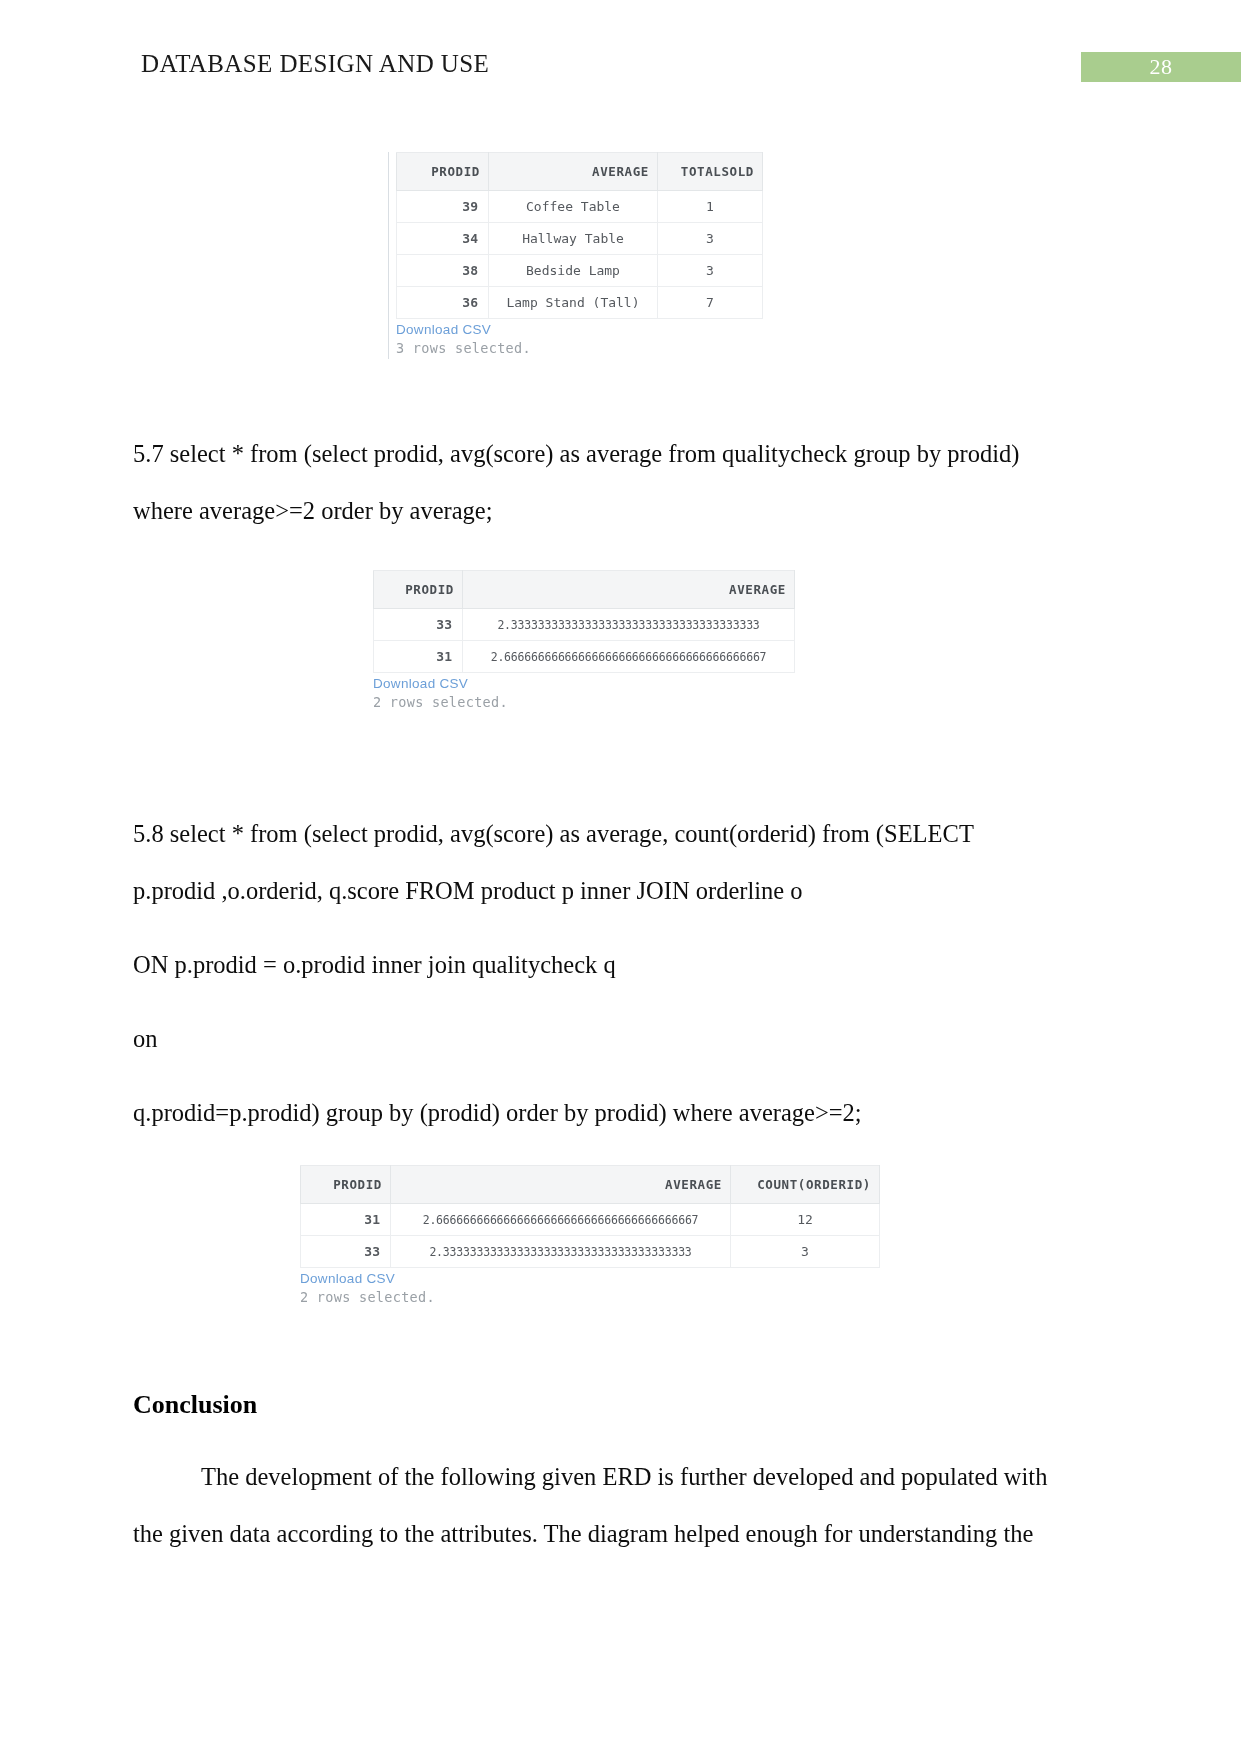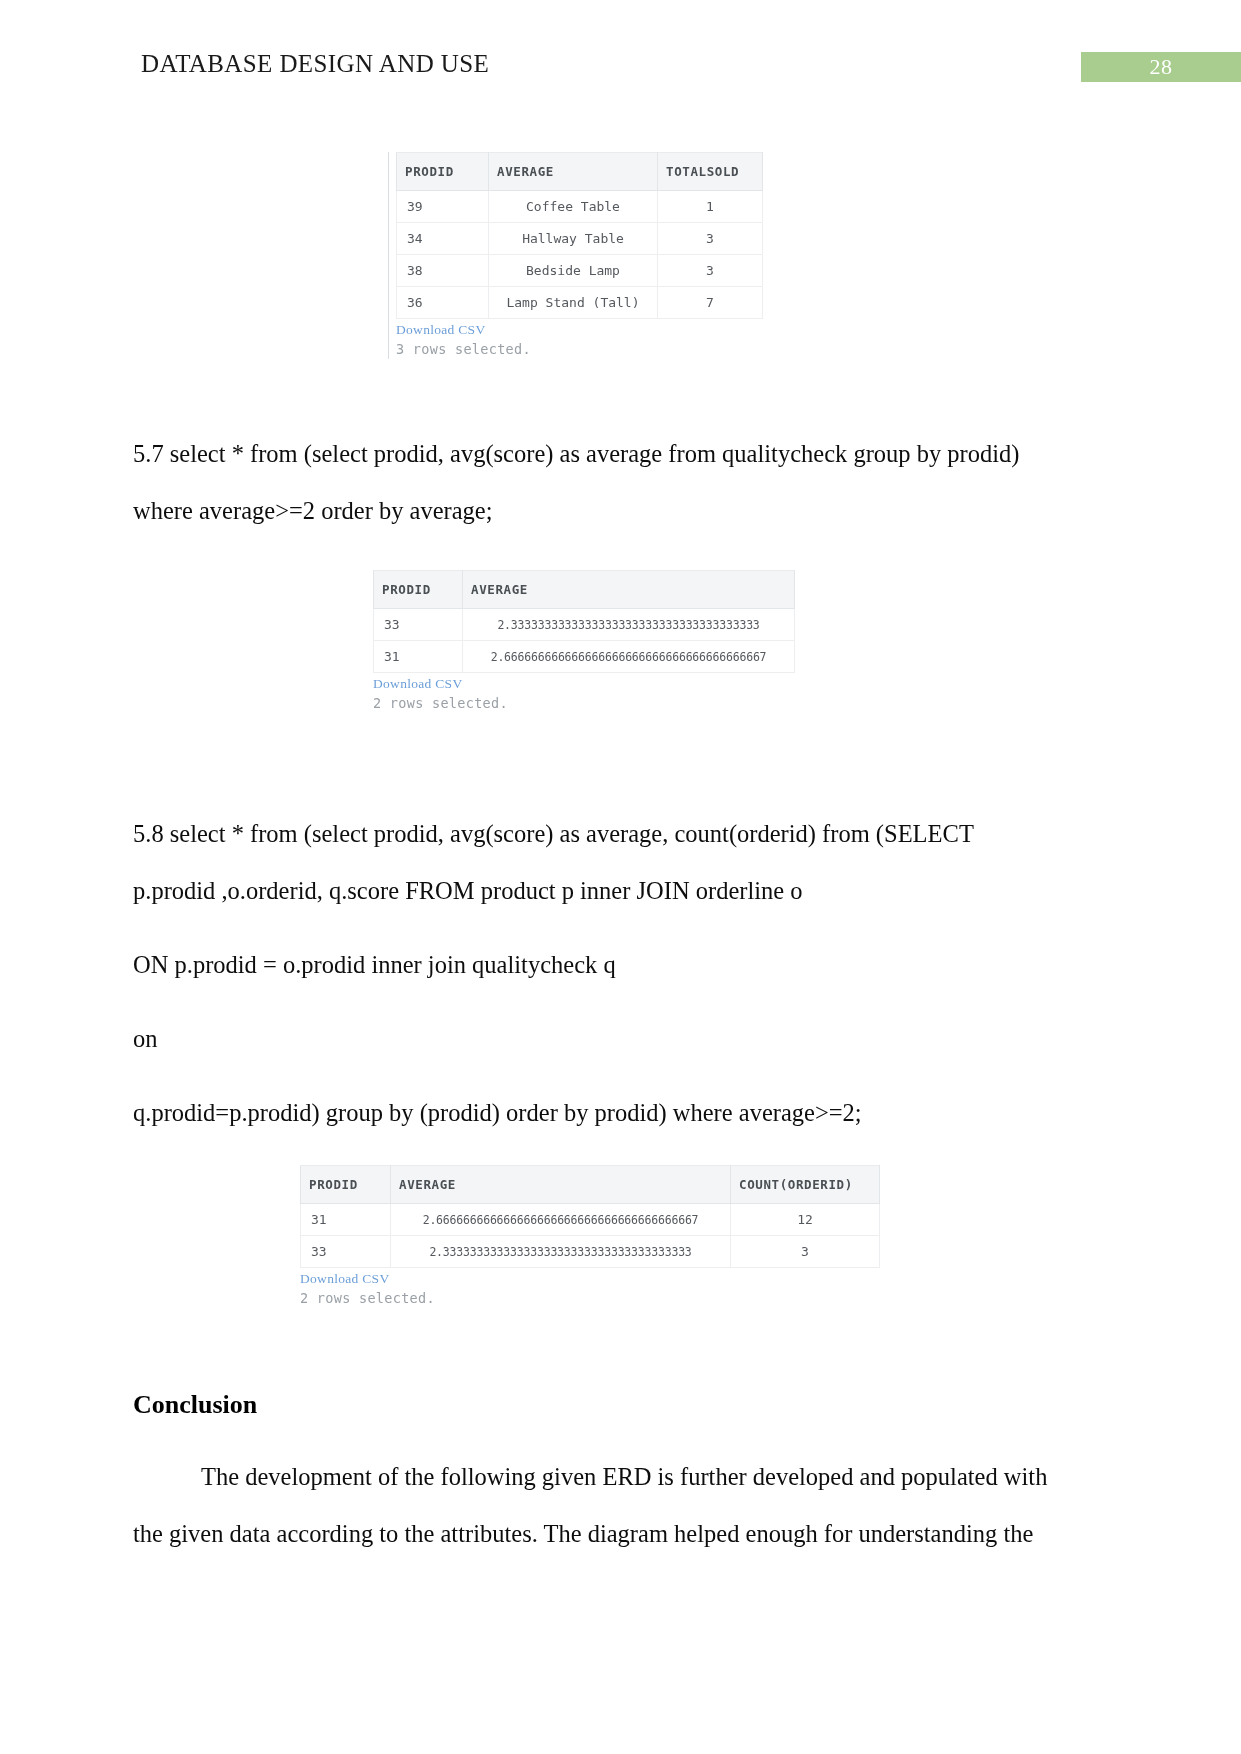--- a/index.html
+++ b/index.html
@@ -96,38 +96,38 @@
   table.sqlresult th {
     background: #f4f5f6;
     border: 1px solid #e3e6e8;
     border-top: 1px solid #e9ebed;
     color: #4a4f54;
     font-family: "DejaVu Sans Mono", monospace;
     font-size: 12.5px;
     font-weight: bold;
     letter-spacing: 0.6px;
     padding: 11px 8px;
-    text-align: left;
+    text-align: right;
     white-space: nowrap;
   }
   table.sqlresult td {
     border-left: 1px solid #eceef0;
     border-right: 1px solid #eceef0;
     border-bottom: 1px solid #eceef0;
     color: #55595e;
     font-family: "DejaVu Sans Mono", monospace;
     font-size: 13px;
     padding: 8px 10px;
     text-align: center;
     white-space: nowrap;
     background: #ffffff;
   }
-  table.sqlresult td.num-center { text-align: left; }
+  table.sqlresult td.num-center { text-align: right; font-weight: bold; }
   .dl-csv {
-    font-family: Liberation Serif, serif;
+    font-family: Liberation Sans, sans-serif;
     font-size: 13.5px;
     color: #6c9fd8;
     letter-spacing: 0.3px;
     margin-top: 3px;
   }
   .rows-sel {
     font-family: "DejaVu Sans Mono", monospace;
     font-size: 13.5px;
     color: #9aa0a6;
     letter-spacing: 0.3px;

